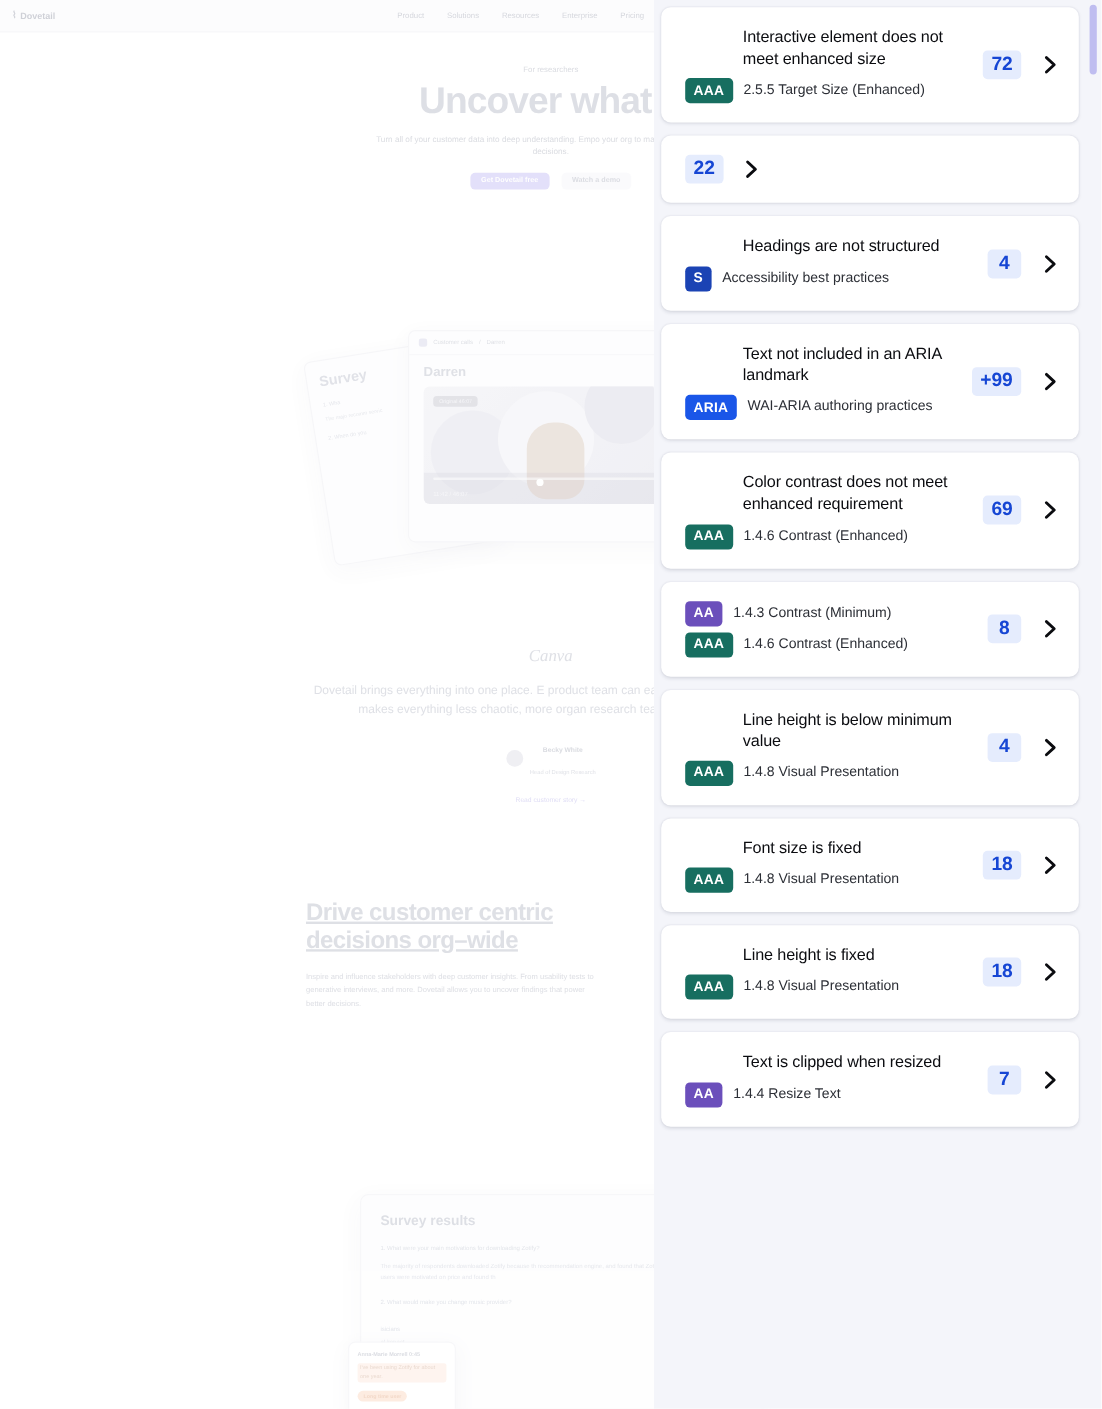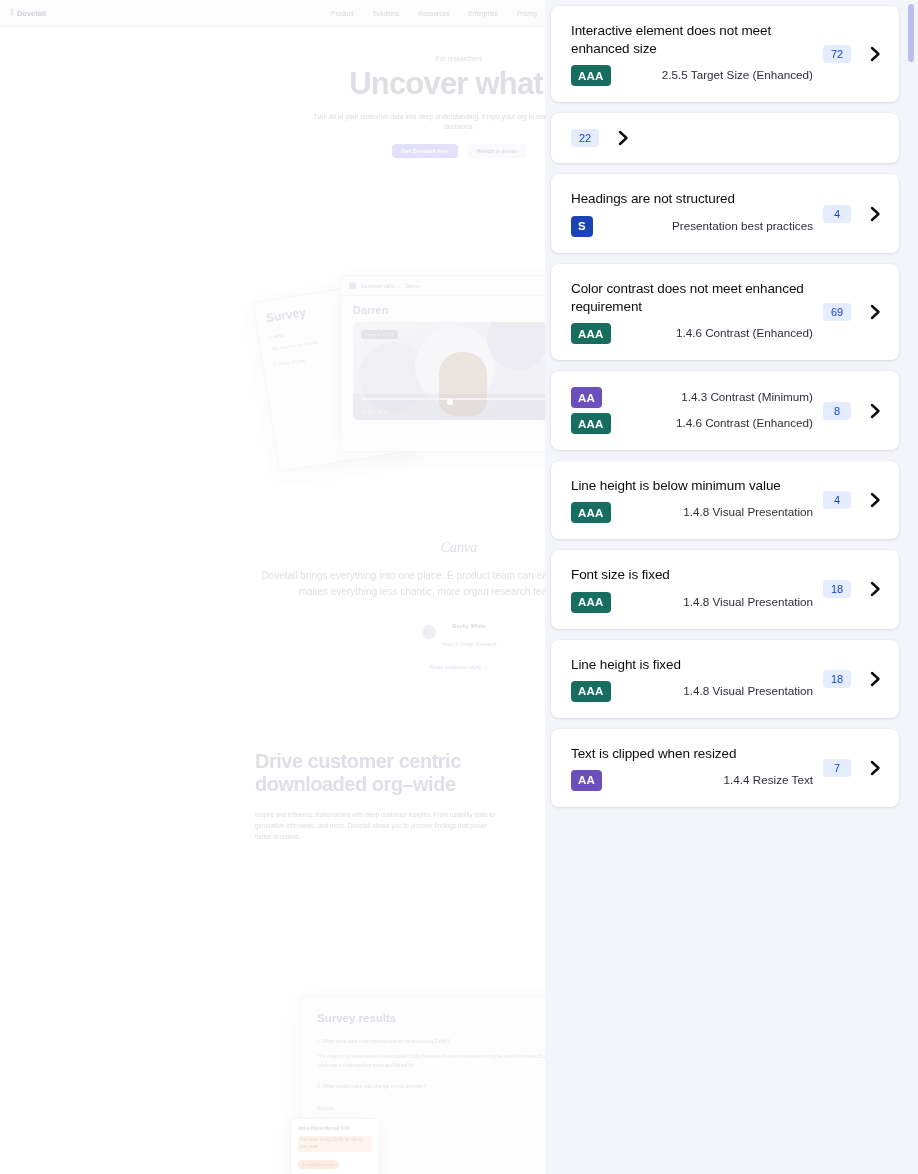--- a/index.html
+++ b/index.html
@@ -80,21 +80,21 @@
   .testi .logo{font-family:"Liberation Serif","DejaVu Serif",serif;font-style:italic;font-size:14px;color:#c4c7d1;}
   .testi .quote{margin:12px auto 0;max-width:420px;font-size:10px;line-height:1.55;color:#c5c8d2;}
   .testi .person{display:flex;justify-content:center;align-items:center;gap:6px;margin-top:15px;}
   .testi .avatar{width:14px;height:14px;border-radius:50%;background:#e2e2ea;}
   .testi .pname{font-size:5.6px;font-weight:700;color:#bcbfc9;text-align:left;}
   .testi .prole{font-size:4.8px;color:#c8cbd5;text-align:left;}
   .testi .link{margin-top:14px;font-size:5.6px;color:#c6c2ee;}
 
   
   .section2{position:absolute;top:750px;left:255px;width:300px;}
-  .section2 h2{margin:0;font-size:20px;line-height:1.15;font-weight:700;letter-spacing:-.5px;color:#c4c7d1;}
+  .section2 h2{margin:0;font-size:20px;line-height:1.15;font-weight:700;letter-spacing:-.5px;color:#c4c7d1;text-decoration:underline;}
   .section2 p{margin:13px 0 0;font-size:6.3px;line-height:1.75;color:#c2c5cf;max-width:250px;}
 
   
   .mock2{position:absolute;top:995px;left:300px;width:400px;height:180px;}
   .mock2 .panel{position:absolute;left:0;top:0;width:340px;height:180px;background:#fdfdfe;border:1px solid #f1f1f5;border-radius:7px;box-shadow:0 6px 20px rgba(60,60,90,.05);padding:16px;box-sizing:border-box;}
   .mock2 .panel h3{margin:0;font-size:11.5px;font-weight:700;color:#c3c6d0;}
   .mock2 .qrow{margin-top:14px;font-size:5px;color:#ccd0da;}
   .mock2 .ptext{margin-top:8px;font-size:5px;line-height:1.7;color:#d1d4de;}
   .mock2 .list{margin-top:14px;font-size:5px;line-height:2.1;color:#ccd0da;}
   .mock2 .clip{
@@ -117,34 +117,34 @@
   .card{
     background:#ffffff;border-radius:8px;
     box-shadow:0 1px 3px rgba(20,25,60,.10),0 0 0 1px rgba(20,25,60,.02);
     padding:16px 14px 16px 20px;
     display:flex;align-items:center;gap:10px;
     box-sizing:border-box;
   }
   .card-main{flex:1;min-width:0;}
   .card-title{
     font-size:13.5px;line-height:1.35;color:#0b0c10;font-weight:400;
-    letter-spacing:-.1px;margin-bottom:7px;
-  }
-  .crit-row{display:flex;align-items:center;gap:9px;margin-top:5px;justify-content:space-between;}
+    letter-spacing:-.1px;margin-bottom:7px;margin-left:48px;
+  }
+  .crit-row{display:flex;align-items:center;gap:9px;margin-top:5px;}
   .crit-row:first-of-type{margin-top:0;}
   .badge{
     display:inline-flex;align-items:center;justify-content:center;
     min-width:20px;height:21px;padding:0 7px;border-radius:4px;
     color:#fff;font-size:11.5px;font-weight:700;letter-spacing:.2px;
     box-sizing:border-box;flex:none;
   }
   .crit-label{font-size:11.7px;color:#2c2f36;line-height:1.28;}
   .count{
     background:#e5ecfd;color:#1646d4;
-    font-size:11px;font-weight:400;border-radius:4px;
+    font-size:16px;font-weight:700;border-radius:4px;
     padding:3px 7px;min-width:14px;text-align:center;flex:none;
   }
   .chev{
     flex:none;width:20px;display:flex;align-items:center;justify-content:center;
     color:#0b0c10;font-size:17px;font-weight:700;line-height:1;margin-left:4px;
   }
   .chev svg{display:block;}
   .scrollbar{
     position:absolute;top:0;right:4px;width:6px;height:1174px;
   }
@@ -226,21 +226,21 @@
         <span class="pname">Becky White</span><br>
         <span class="prole">Head of Design Research</span>
       </span>
     </div>
     <div class="link">Read customer story  →</div>
   </div>
 
   <div class="section2">
     <h2>
       <span>Drive customer centric</span><br>
-      <span>downloaded org–wide</span>
+      <span>decisions org–wide</span>
     </h2>
     <p>Inspire and influence stakeholders with deep customer insights. From usability tests to generative interviews, and more. Dovetail allows you to uncover findings that power better decisions.</p>
   </div>
 
   <div class="mock2">
     <div class="panel">
       <h3>Survey results</h3>
       <div class="qrow">1. What were your main motivations for downloading Zotify?</div>
       <div class="ptext">The majority of respondents downloaded Zotify because th recommendation engine, and found that Zotify did this bett services. Some users were motivated on price and found th</div>
       <div class="qrow">2. What would make you change music provider?</div>
@@ -283,24 +283,39 @@
           <svg width="11" height="16" viewBox="0 0 11 16">
             <path d="M2 2 L8.5 8 L2 14" fill="none" stroke="currentColor" stroke-width="2.4" stroke-linecap="round" stroke-linejoin="round"></path>
           </svg>
         </span>
       </div>
       <div class="card">
         <div class="card-main">
           <div class="card-title">Headings are not structured</div>
           <div class="crit-row">
             <span class="badge" style="background: rgb(27, 67, 180);">S</span>
-            <span class="crit-label">Presentation best practices</span>
+            <span class="crit-label">Accessibility best practices</span>
           </div>
         </div>
         <span class="count" style="background: rgb(229, 236, 253); color: rgb(22, 70, 212);">4</span>
+        <span class="chev">
+          <svg width="11" height="16" viewBox="0 0 11 16">
+            <path d="M2 2 L8.5 8 L2 14" fill="none" stroke="currentColor" stroke-width="2.4" stroke-linecap="round" stroke-linejoin="round"></path>
+          </svg>
+        </span>
+      </div>
+      <div class="card">
+        <div class="card-main">
+          <div class="card-title">Text not included in an ARIA landmark</div>
+          <div class="crit-row">
+            <span class="badge" style="background: rgb(26, 86, 232);">ARIA</span>
+            <span class="crit-label">WAI-ARIA authoring practices</span>
+          </div>
+        </div>
+        <span class="count" style="background: rgb(229, 236, 253); color: rgb(22, 70, 212);">+99</span>
         <span class="chev">
           <svg width="11" height="16" viewBox="0 0 11 16">
             <path d="M2 2 L8.5 8 L2 14" fill="none" stroke="currentColor" stroke-width="2.4" stroke-linecap="round" stroke-linejoin="round"></path>
           </svg>
         </span>
       </div>
       <div class="card">
         <div class="card-main">
           <div class="card-title">Color contrast does not meet enhanced requirement</div>
           <div class="crit-row">

